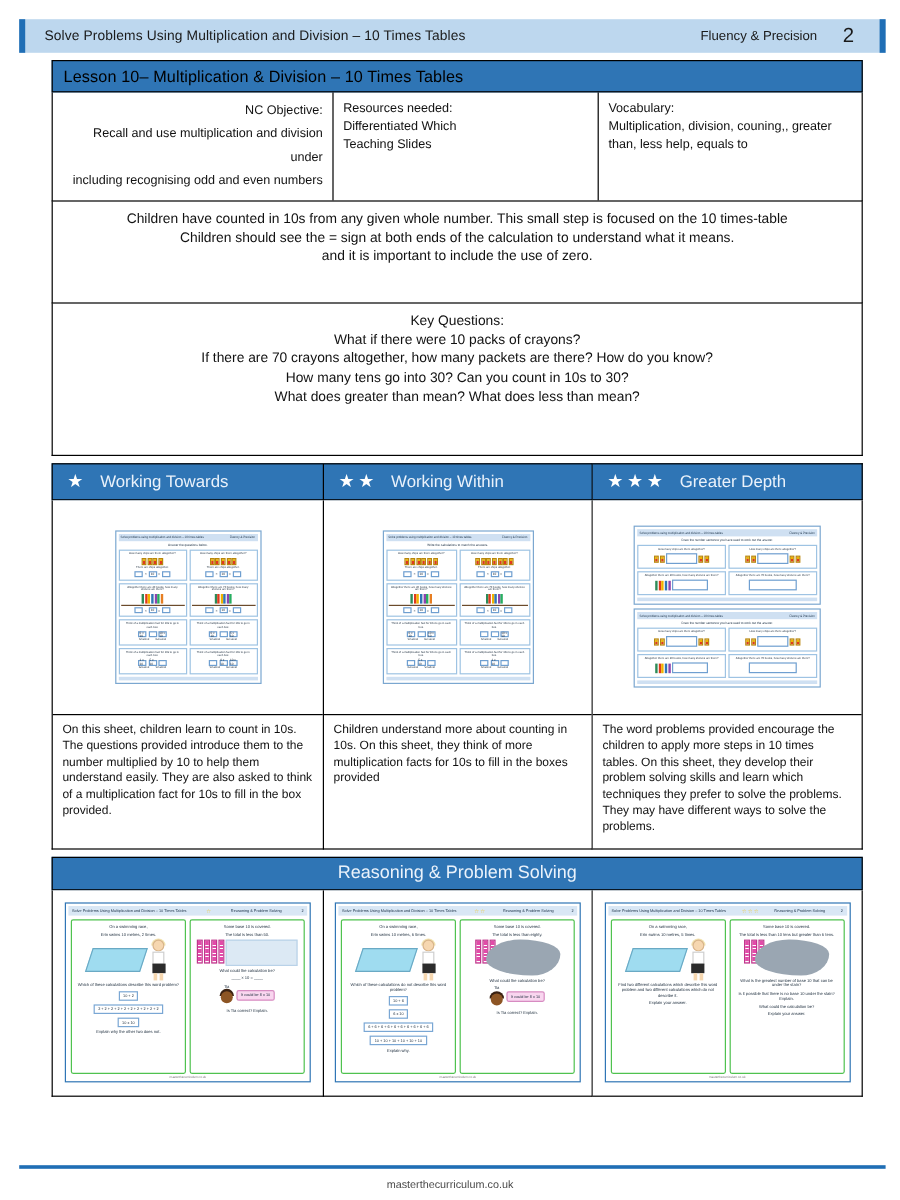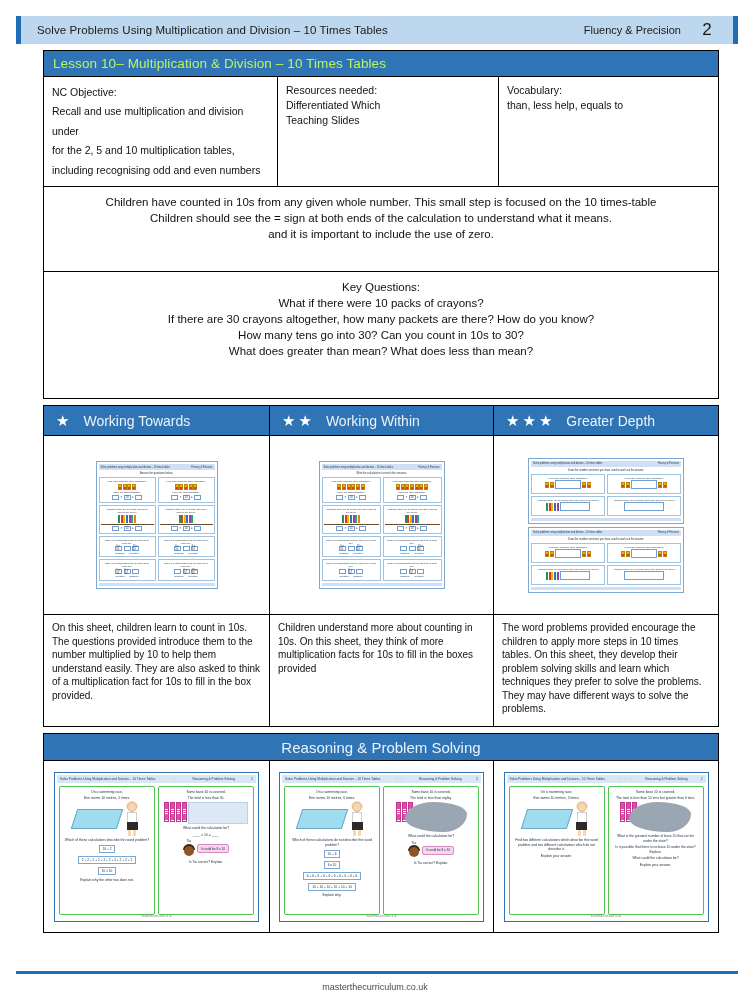--- a/index.html
+++ b/index.html
@@ -53,21 +53,21 @@
 
   
   .sheet {
     position: absolute;
     left: 43px; top: 50px;
     width: 676px;
   }
 
   .band {
     background: #2f75b5;
-    color: #bef264;
+    color: #000000;
     border: 1px solid #000000;
   }
   .lesson-band {
     height: 27px;
     display: flex;
     align-items: center;
     padding-left: 9px;
     font-size: 13.5px;
     letter-spacing: .1px;
   }
@@ -78,21 +78,21 @@
     border-left: 1px solid #000;
     border-right: 1px solid #000;
     border-bottom: 1px solid #000;
   }
   .infocell {
     padding: 6px 8px 6px 8px;
     font-size: 10.5px;
     line-height: 1.85;
     color: #111;
   }
-  .infocell.c1 { width: 234px; border-right: 1px solid #000; }
+  .infocell.c1 { width: 234px; border-right: 1px solid #000; text-align: right; }
   .infocell.c2 { width: 221px; border-right: 1px solid #000; line-height: 1.45; }
   .infocell.c3 { width: 219px; line-height: 1.45; }
   .infocell .lbl { display:block; }
   .infocell .ln  { display:block; }
 
   
   .textblock {
     border-left: 1px solid #000;
     border-right: 1px solid #000;
     border-bottom: 1px solid #000;
@@ -377,44 +377,44 @@
   </div>
 
   <div class="sheet">
 
     <div class="band lesson-band">Lesson 10– Multiplication &amp; Division – 10 Times Tables</div>
 
     <div class="inforow">
       <div class="infocell c1">
         <span class="lbl">NC Objective:</span>
         <span class="ln">Recall and use multiplication and division under</span>
-        <span class="ln">for the 2, 5 and 10 multiplication tables,</span>
         <span class="ln">including recognising odd and even numbers</span>
       </div>
       <div class="infocell c2">
         <span class="lbl">Resources needed:</span>
         <span class="ln">Differentiated Which</span>
         <span class="ln">Teaching Slides</span>
       </div>
       <div class="infocell c3">
         <span class="lbl">Vocabulary:</span>
+        <span class="ln">Multiplication, division, couning,, greater</span>
         <span class="ln">than, less help, equals to</span>
       </div>
     </div>
 
     <div class="textblock b1">
       <p>Children have counted in 10s from any given whole number. This small step is focused on the 10 times-table</p>
       <p>Children should see the = sign at both ends of the calculation to understand what it means.</p>
       <p>and it is important to include the use of zero.</p>
     </div>
 
     <div class="textblock b2">
       <p>Key Questions:</p>
       <p>What if there were 10 packs of crayons?</p>
-      <p>If there are 30 crayons altogether, how many packets are there? How do you know?</p>
+      <p>If there are 70 crayons altogether, how many packets are there? How do you know?</p>
       <p>How many tens go into 30? Can you count in 10s to 30?</p>
       <p>What does greater than mean? What does less than mean?</p>
     </div>
 
     <div class="diffhead">
       <div class="diffhead-cell dh1">
         <div class="stars">
           <span class="star">★</span>
         </div>
         <div class="diffhead-label">Working Towards</div>

